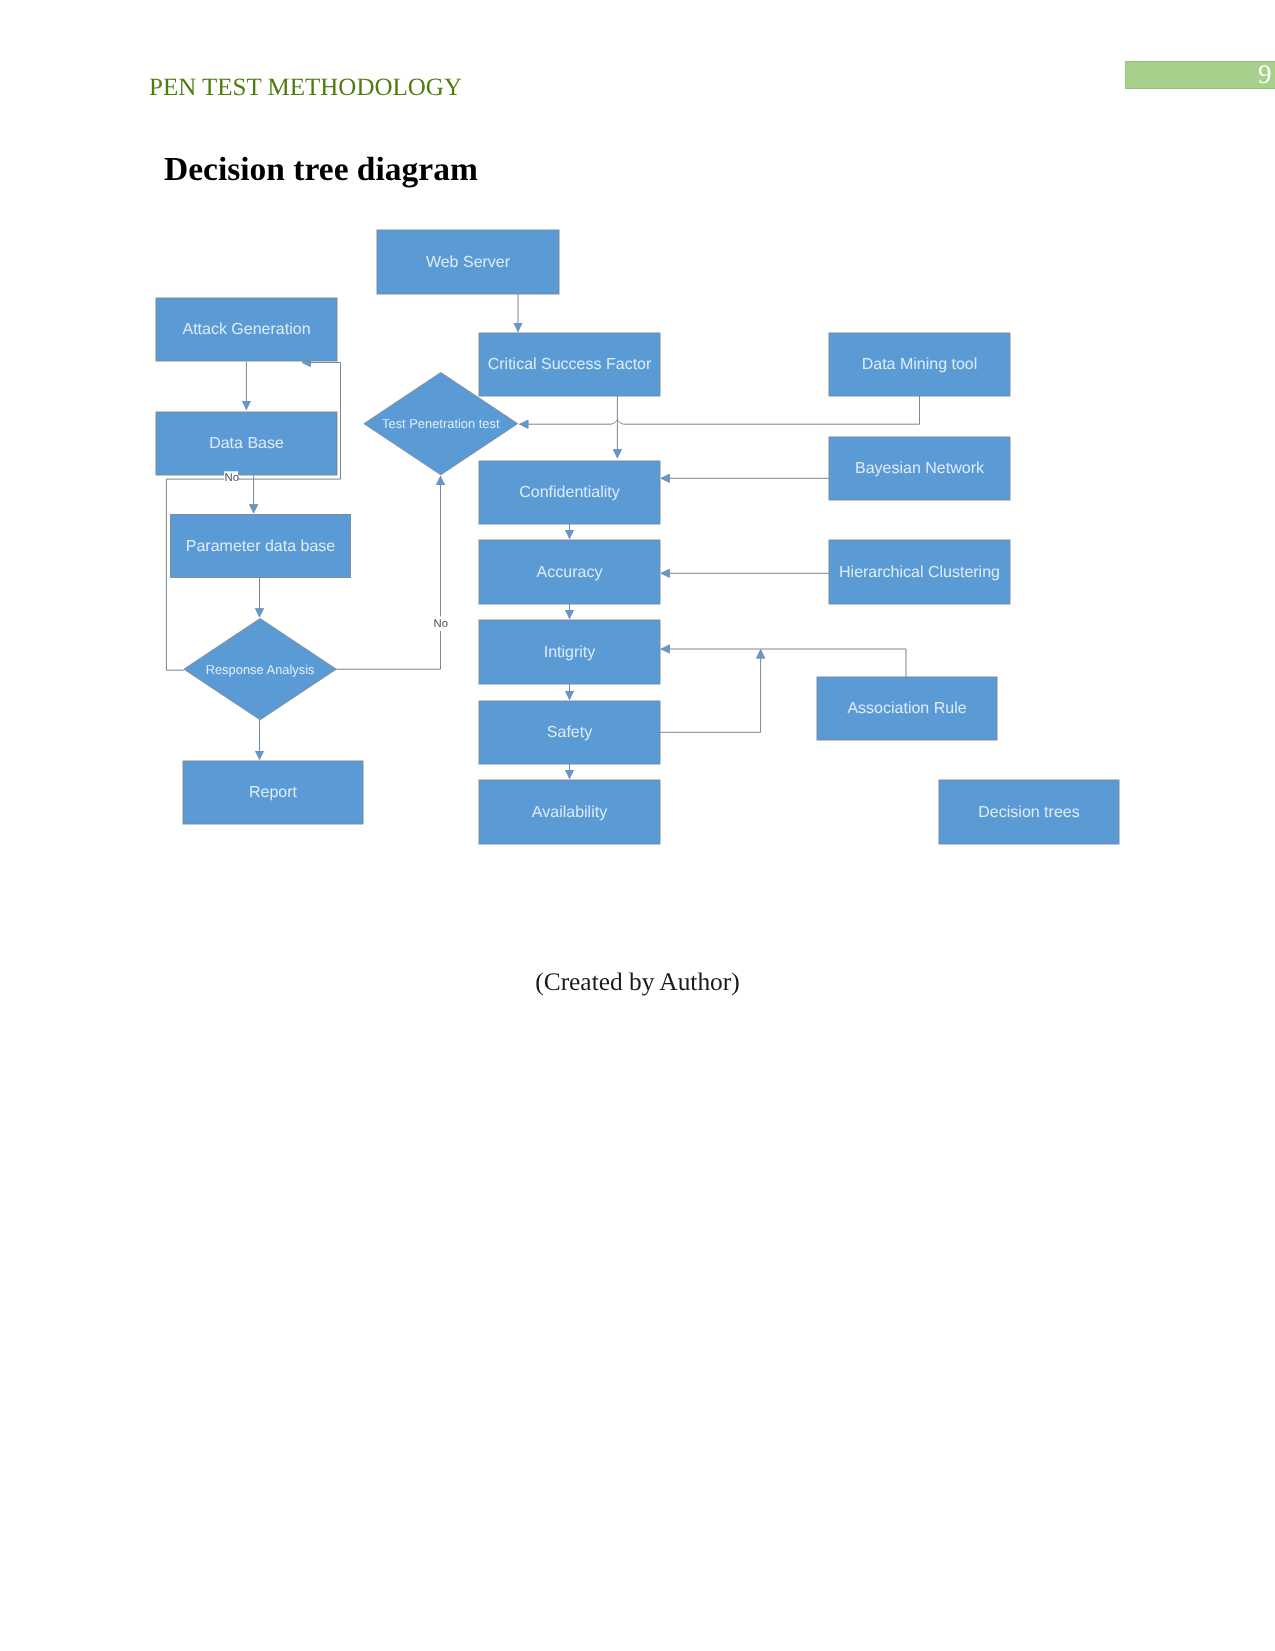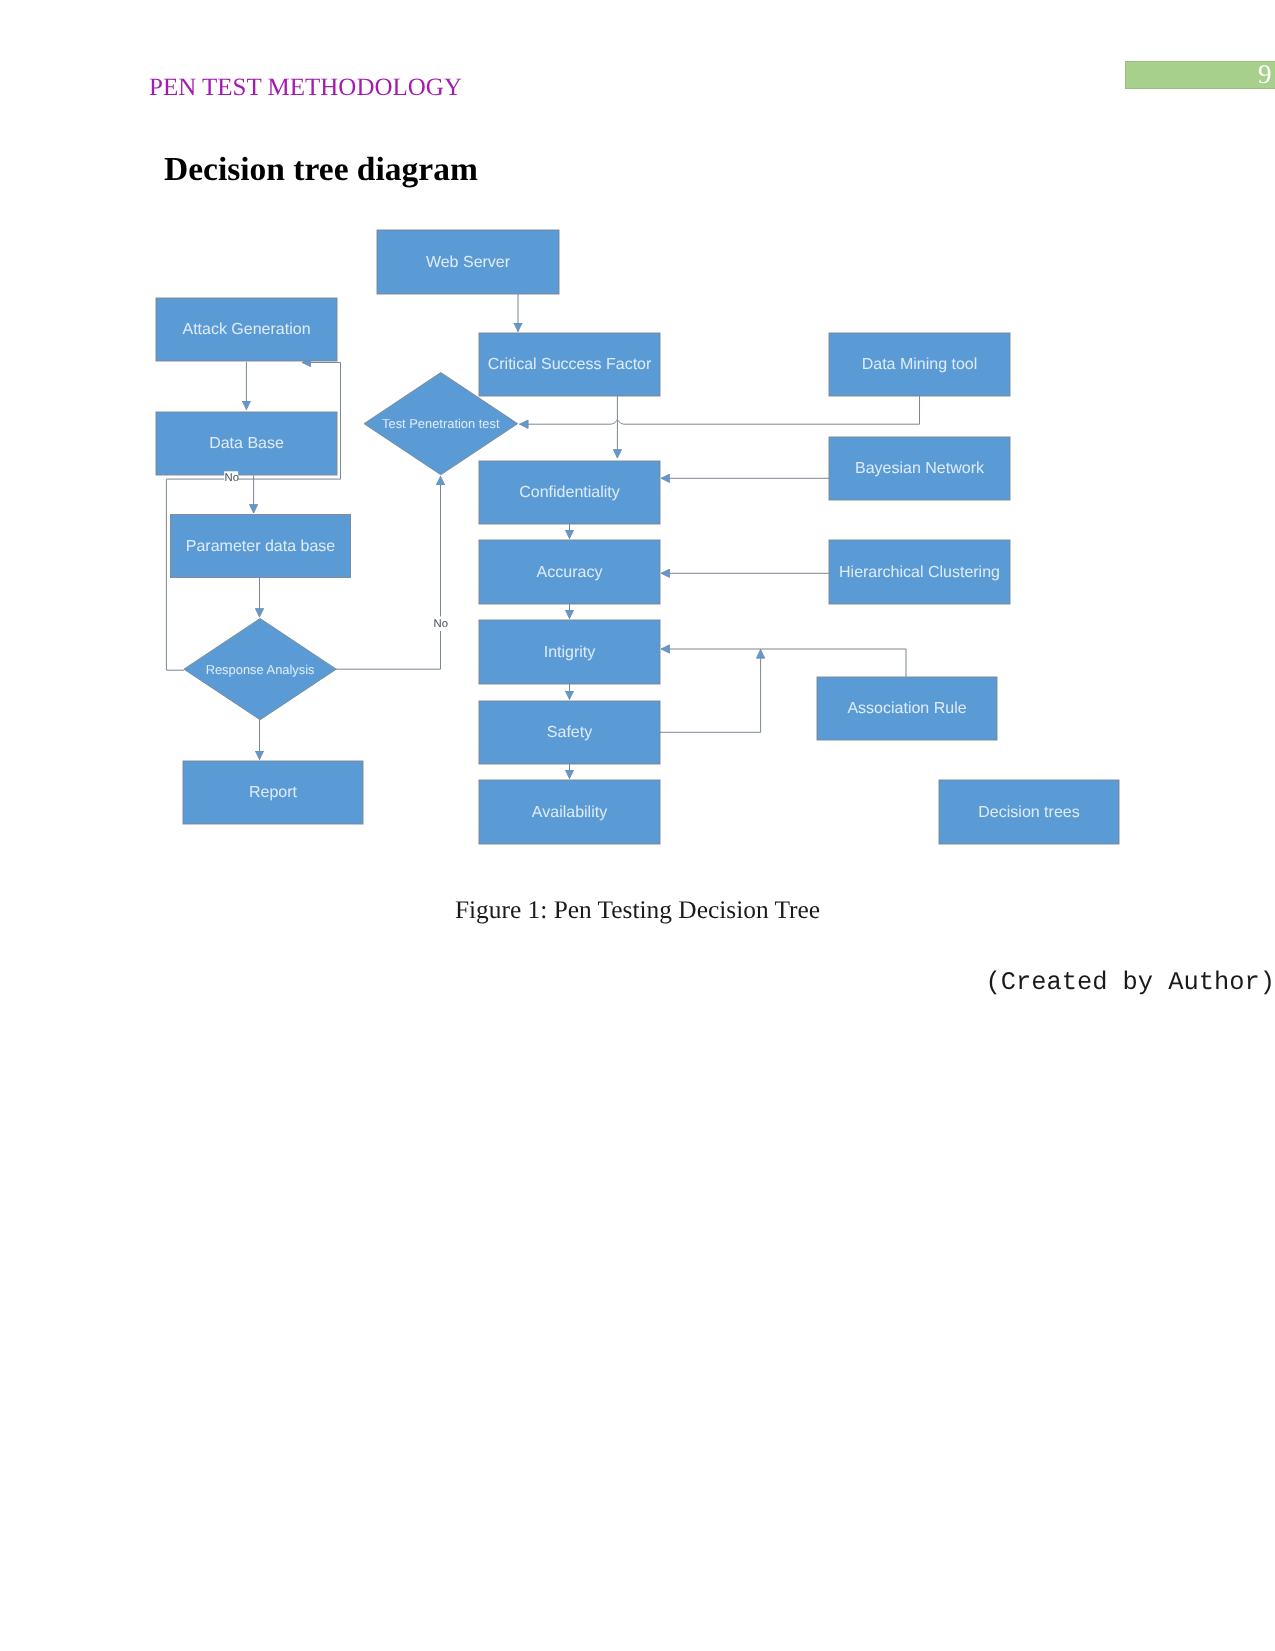--- a/index.html
+++ b/index.html
@@ -19,33 +19,33 @@
     background:#A8D08D;
     box-shadow: inset 0 1px 0 #9ac080, inset 1px 0 0 #9ac080, inset 0 -1px 0 #9ac080;
   }
   #pageno-text {
     position:absolute; right:3.5px; top:59px;
     font-size:27px; color:#ffffff; line-height:31px;
     font-family:"Liberation Serif", serif;
   }
   #running-head {
     position:absolute; left:149px; top:74px;
-    font-size:25px; color:#a21caf; letter-spacing:0px;
+    font-size:25px; color:#4d7c0f; letter-spacing:0px;
   }
   #doc-heading {
     position:absolute; left:149px; top:151px;
     font-size:33.5px; font-weight:bold; color:#000000;margin-left:15px;
   }
   #figure-caption {
     position:absolute; left:0; right:0; top:896px;
     text-align:center; font-size:25.4px; color:#1a1a1a;
   }
   #figure-credit {
     position:absolute; left:0; right:0; top:968px;
-    text-align:right; font-size:25.4px; color:#1a1a1a;font-family:Liberation Mono, monospace;
+    text-align:center; font-size:25.4px; color:#1a1a1a;
   }
   #diagram { position:absolute; left:0; top:0; width:1275px; height:1651px; }
   .nodelabel {
     font-family:"Liberation Sans", sans-serif;
     font-size:16px; fill:#DEEBF7;
   }
   .nodelabel.small { font-size:12.9px; }
   .edgelabel {
     font-family:"Liberation Sans", sans-serif;
     font-size:11.3px; fill:#424e5a;
@@ -161,15 +161,14 @@
         </g>
       </g>
       <g>
         <rect x="224.2" y="471.3" width="13.9" height="11.8" fill="#ffffff"></rect>
         <text x="231.8" y="477.6" text-anchor="middle" dominant-baseline="central" class="edgelabel">No</text>
         <rect x="432.5" y="616.5" width="16" height="14.5" fill="#ffffff"></rect>
         <text x="440.7" y="623.8" text-anchor="middle" dominant-baseline="central" class="edgelabel">No</text>
       </g>
     </svg>
 
-  <div id="figure-caption">Figure 1: Pen Testing Decision Tree</div>
   <div id="figure-credit">(Created by Author)</div>
 </div>
 
 </body></html>

